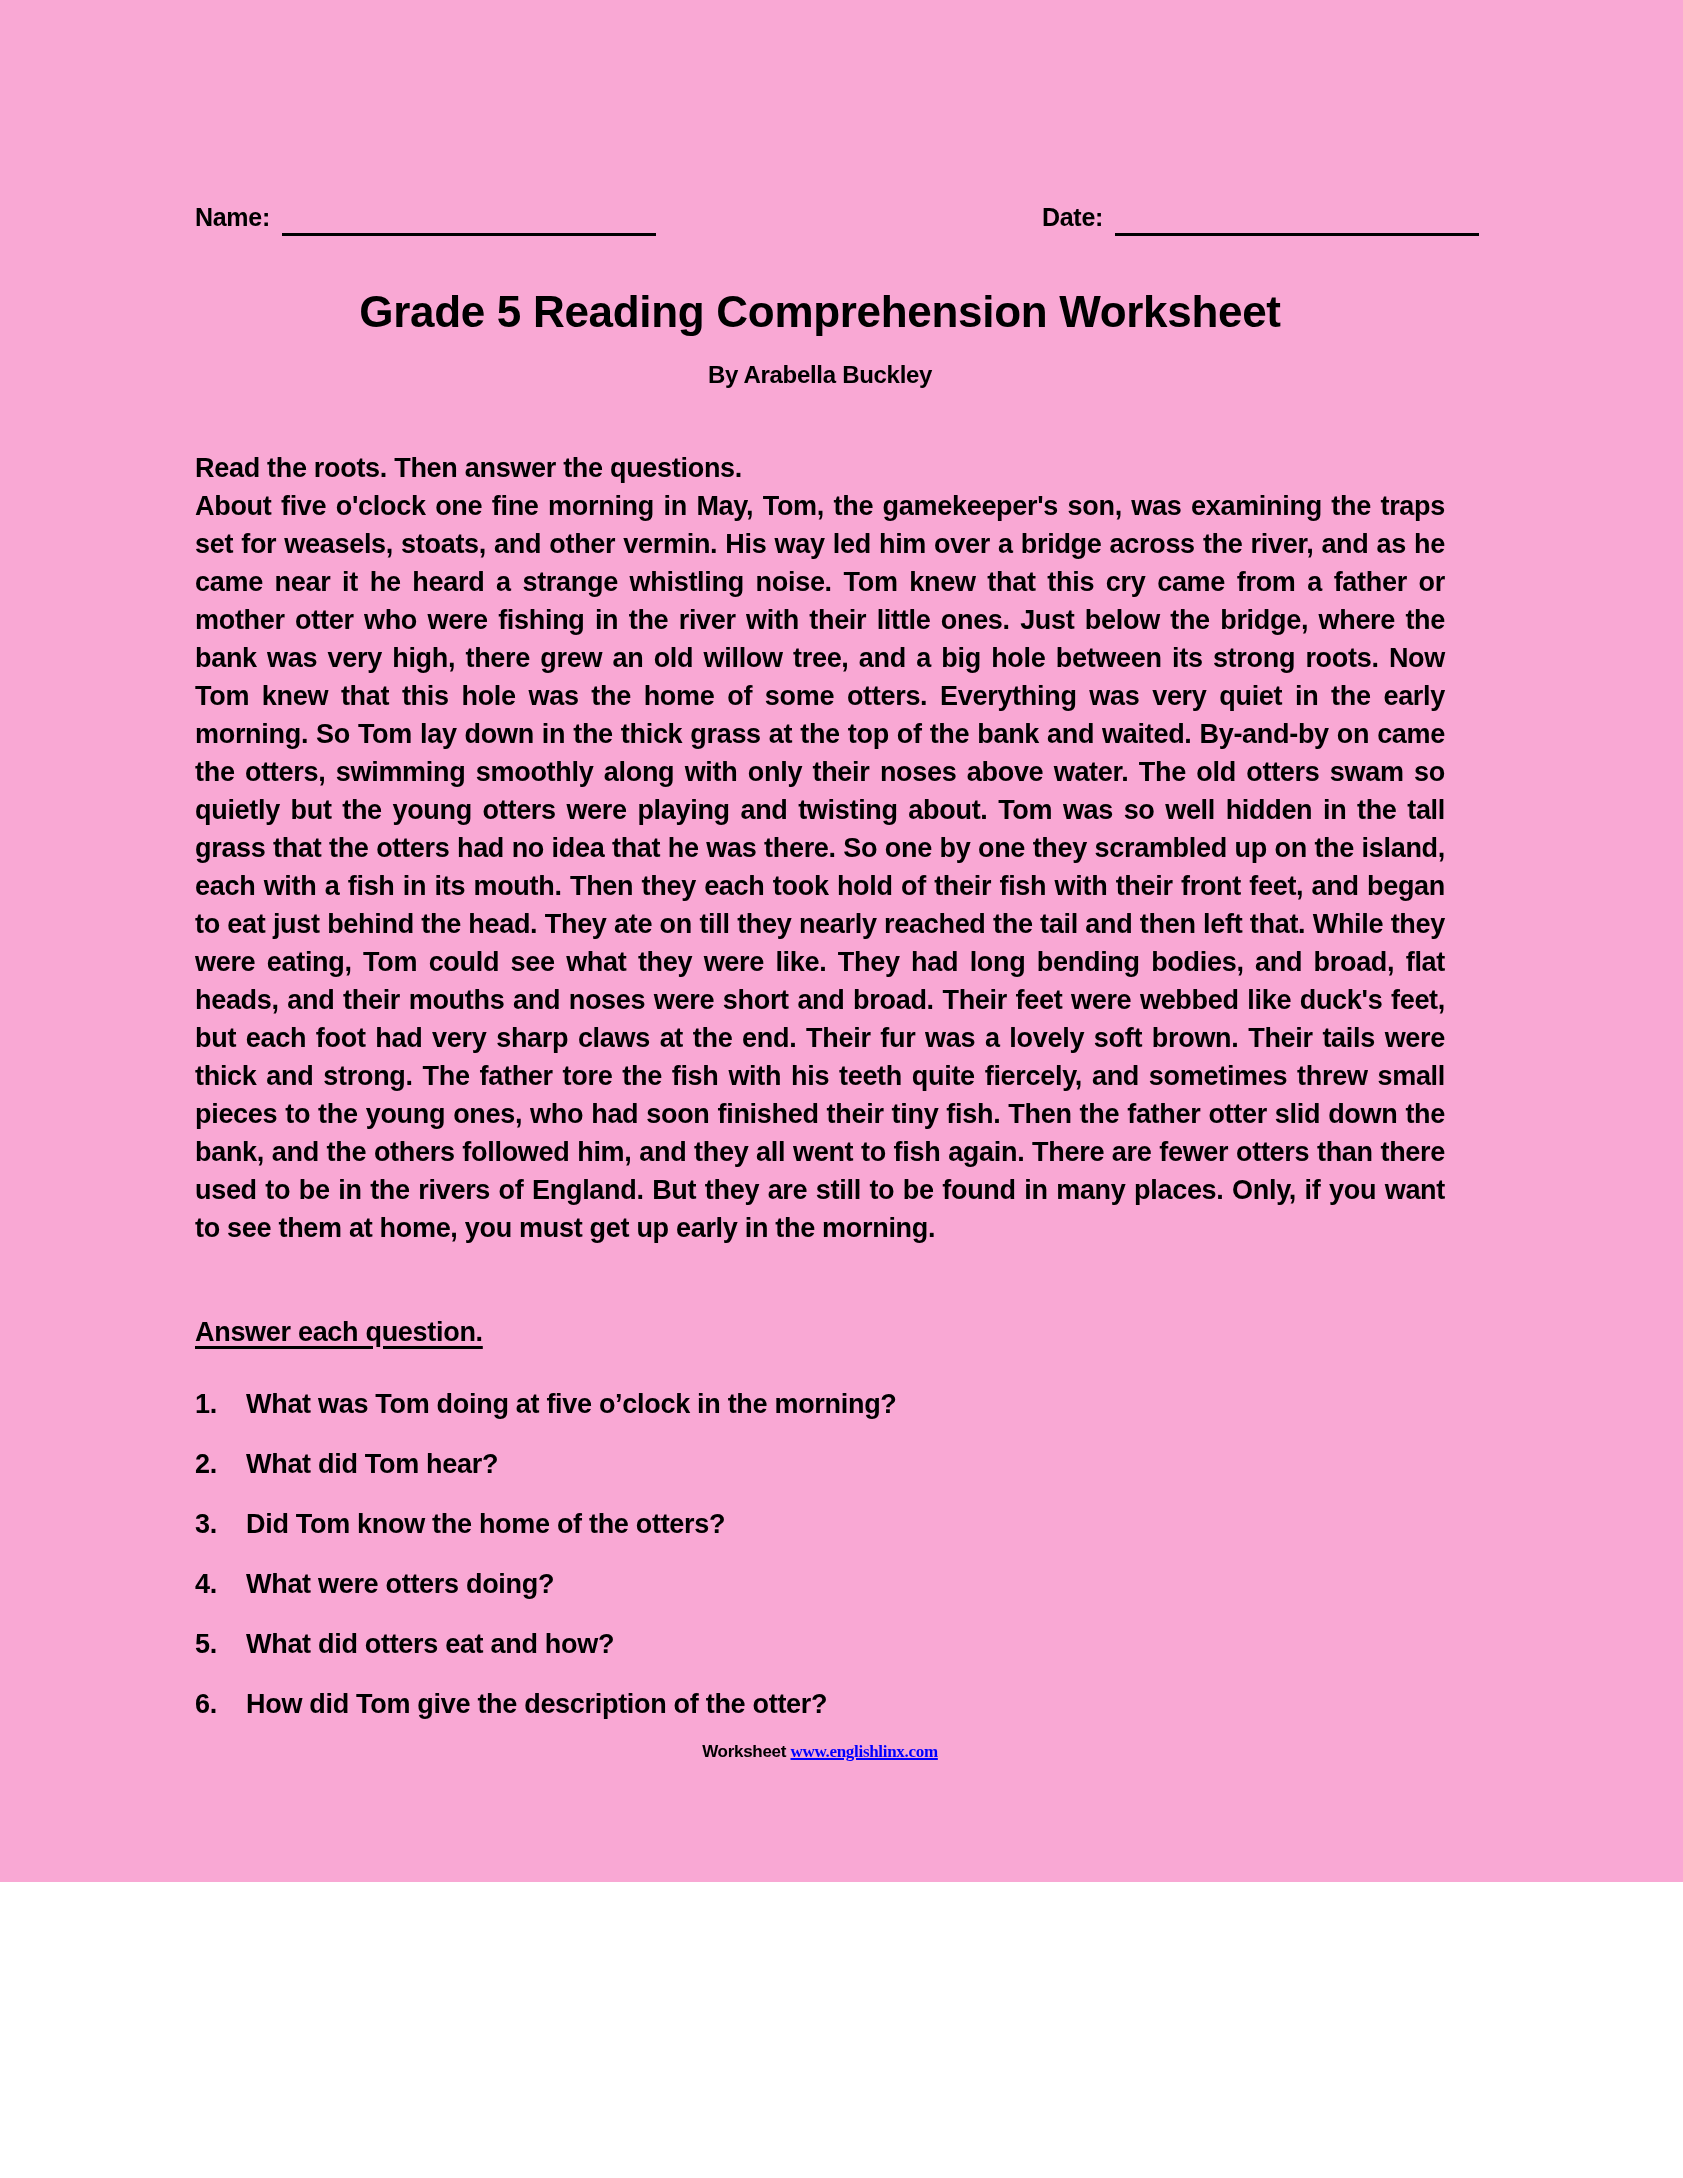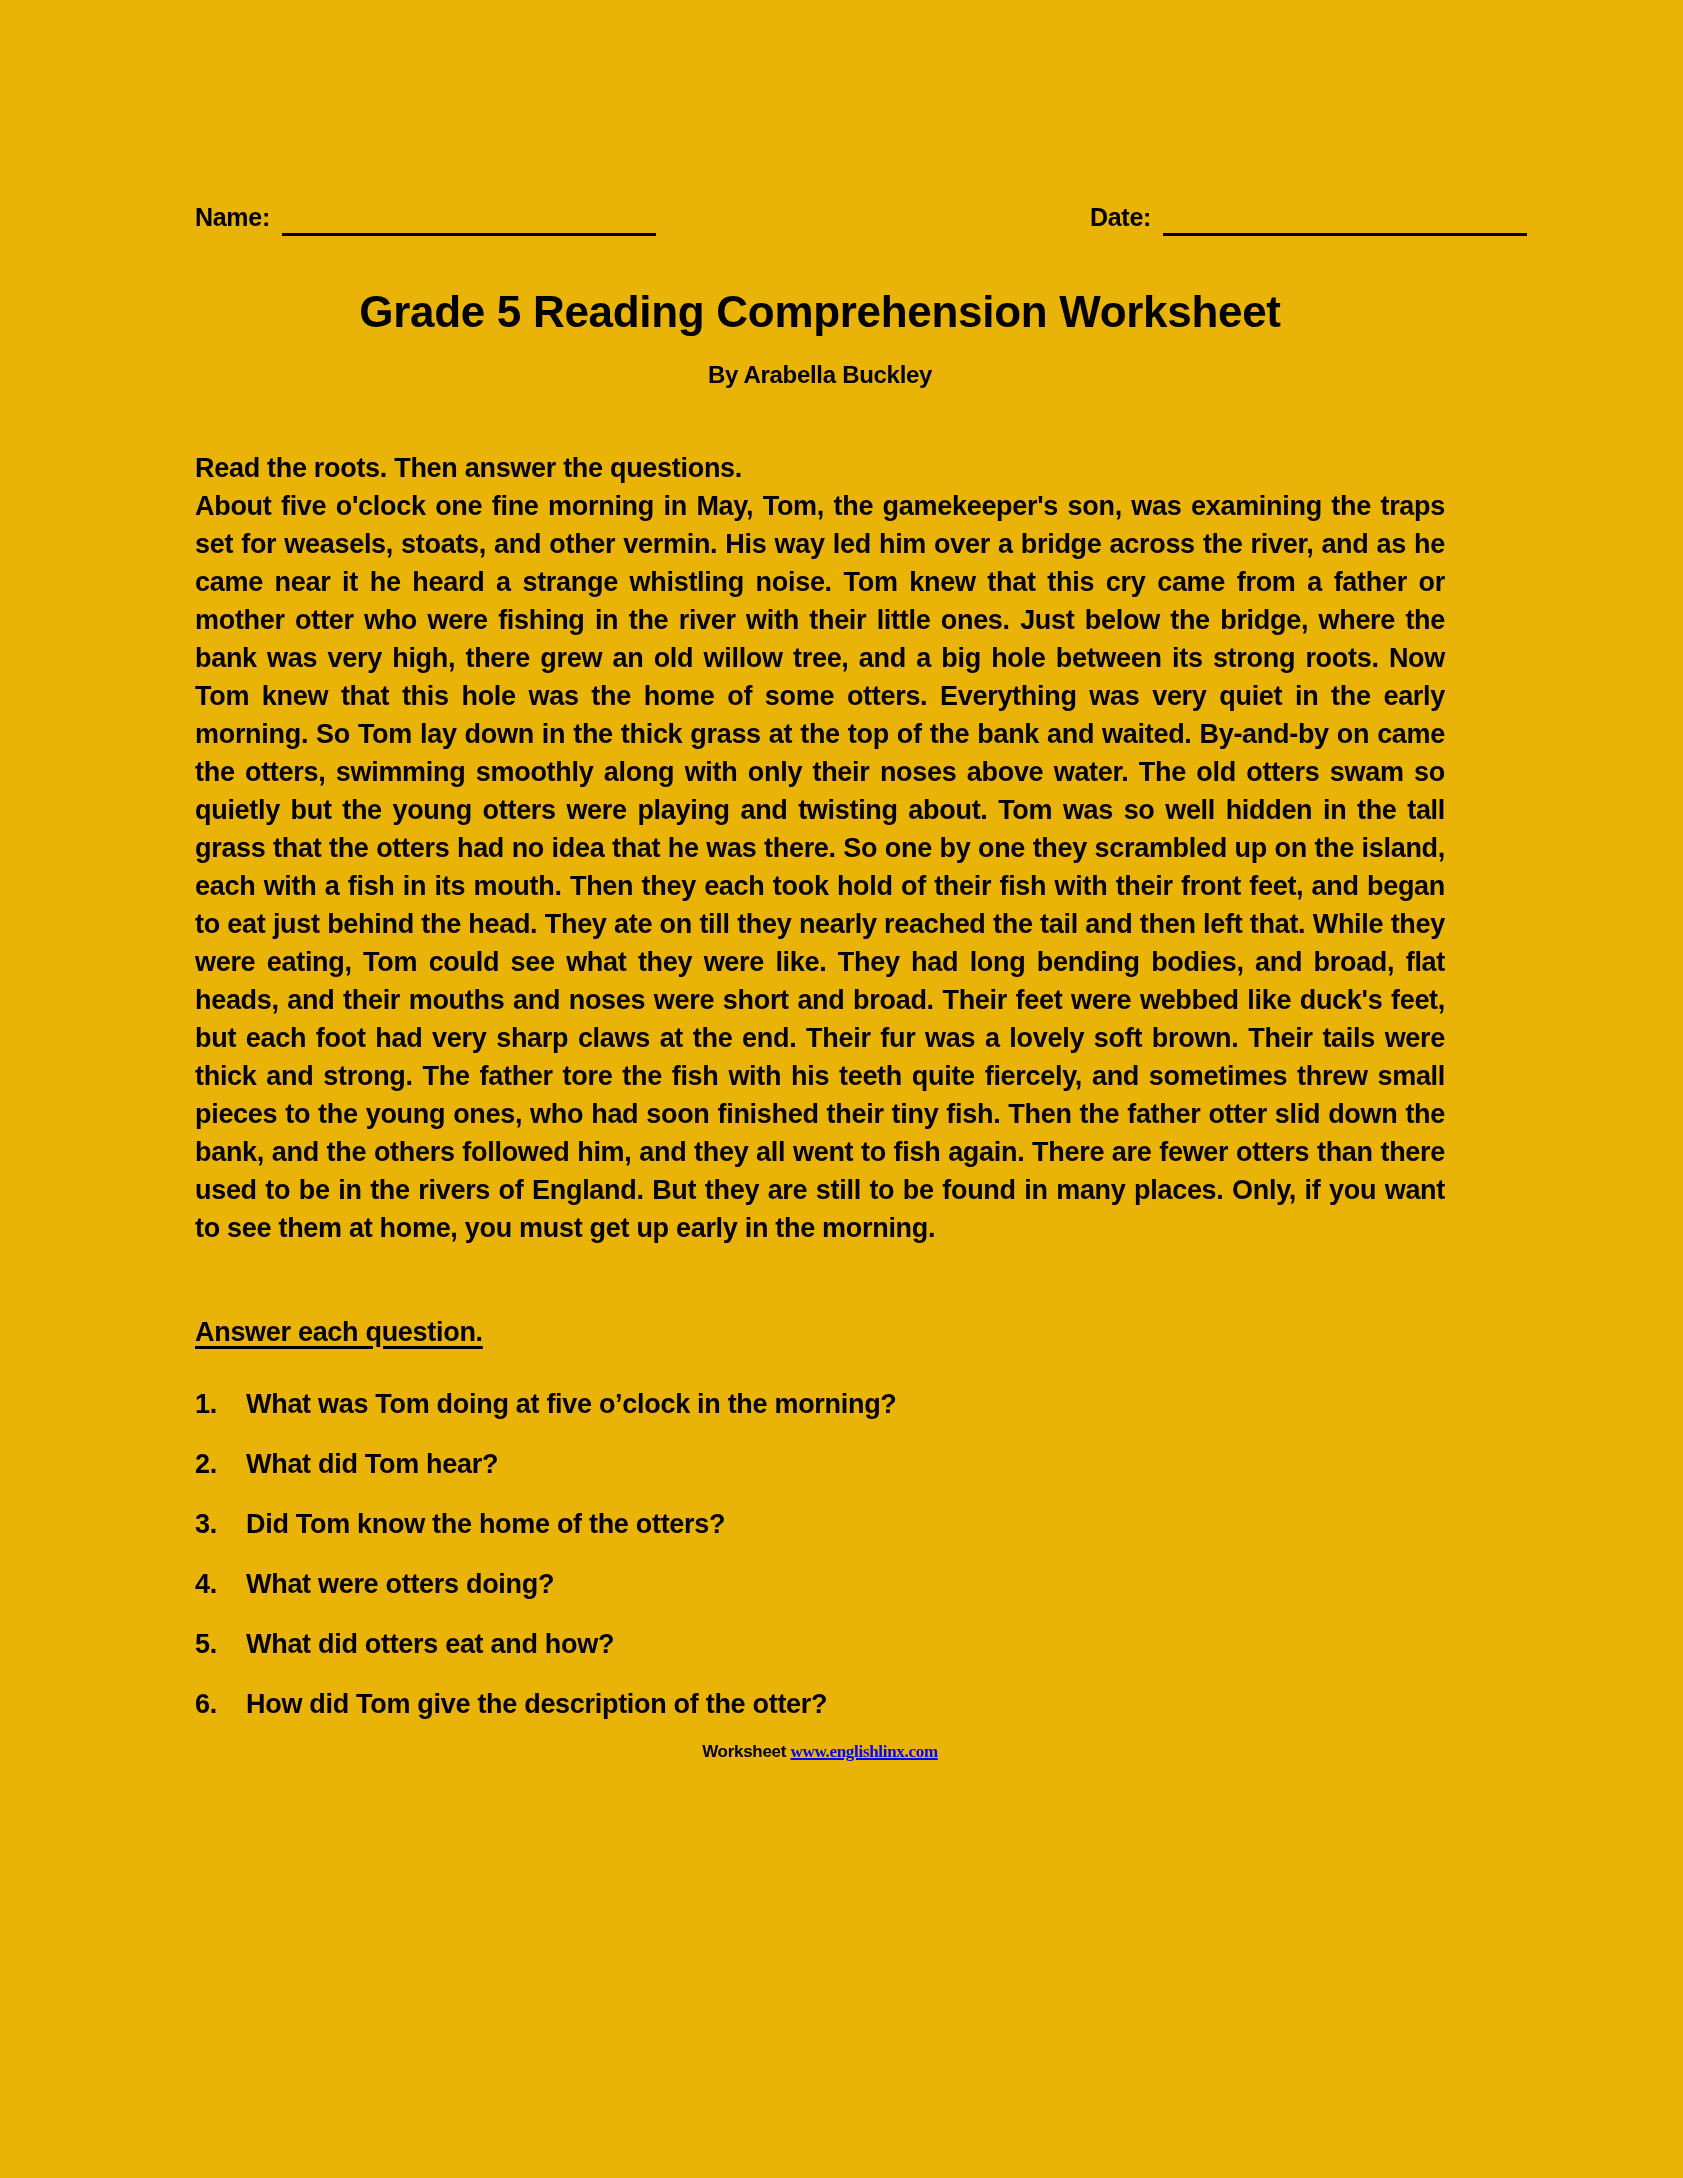--- a/index.html
+++ b/index.html
@@ -3,40 +3,40 @@
 <meta charset="utf-8">
 <style>
   html, body {
     margin: 0;
     padding: 0;
     background: #ffffff;
   }
   .page {
     position: relative;
     width: 1683px;
-    height: 2178px;
-    background: #eab308;
+    height: 1882px;
+    background: #f9a8d4;
     box-sizing: border-box;
     padding: 203px 238px 0 195px;
     font-family: "Liberation Sans", sans-serif;
     font-stretch: condensed;
     font-weight: 700;
     color: #000000;
     letter-spacing: -0.3px;
     overflow: hidden;
   }
   
   .header-row {
     position: relative;
     height: 38px;
     font-size: 25px;
   }
   .field { position: absolute; top: 0; display: flex; align-items: flex-end; }
   .name-field { left: 0; }
-  .date-field { left: 895px; }
+  .date-field { left: 847px; }
   .label { white-space: nowrap; padding-bottom: 4px; }
   .blank {
     display: inline-block;
     border-bottom: 3px solid #000000;
     height: 26px;
     margin-left: 12px;
   }
   .name-blank { width: 374px; }
   .date-blank { width: 364px; }
 

